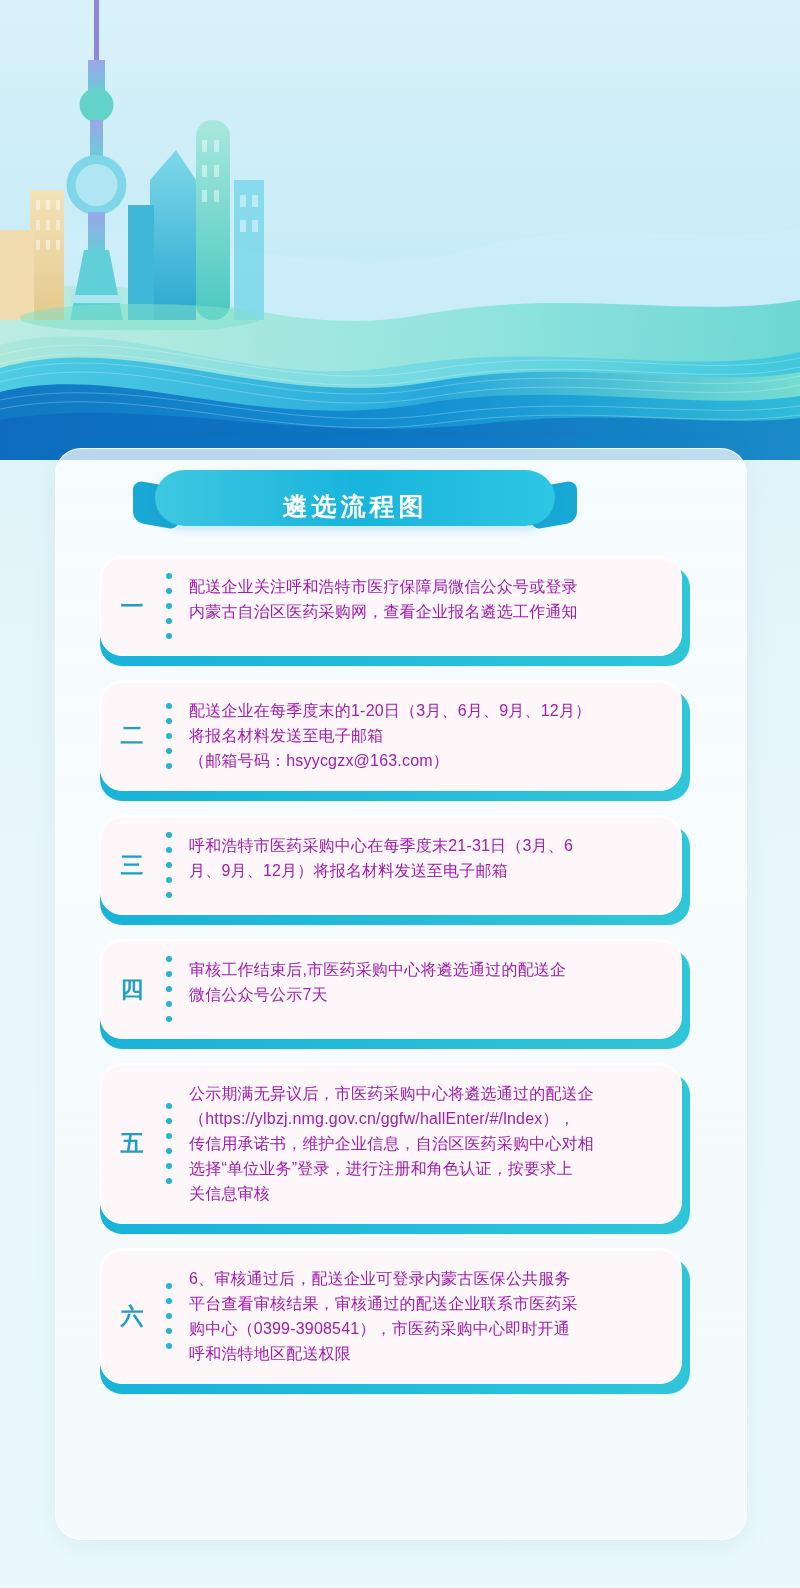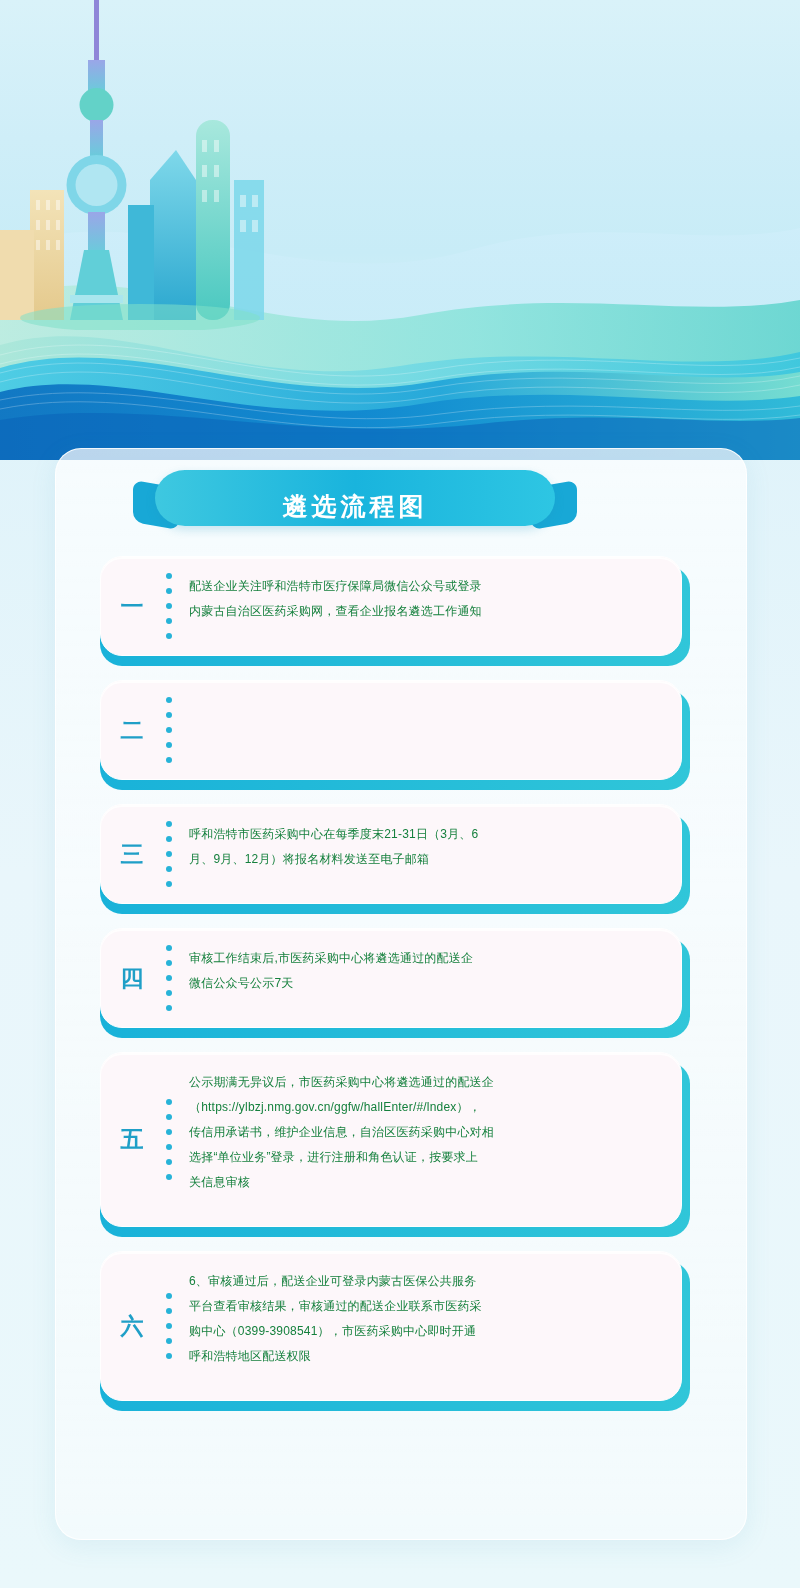--- a/index.html
+++ b/index.html
@@ -71,22 +71,22 @@
   .step .num{
     width:62px;flex:0 0 62px;display:flex;align-items:center;justify-content:center;
     font-size:23px;color:#1f9fc7;font-weight:bold;
   }
   .step .dots{
     width:12px;flex:0 0 12px;display:flex;flex-direction:column;
     align-items:center;justify-content:center;gap:9px;padding:16px 0;
   }
   .step .dots i{width:6px;height:6px;border-radius:50%;background:#27b3d8;display:block;}
   .step .body{
-    flex:1;padding:17px 22px 31px 14px;
-    font-size:12px;line-height:25px;color:#15803d;
+    flex:1;padding:17px 22px 17px 14px;
+    font-size:16px;line-height:25px;color:#a21caf;
     letter-spacing:.2px;
   }
   .step .body p{margin:0;}
 </style>
 </head>
 <body>
 
 <div class="hero">
   <div class="hero-sky"></div>
 
@@ -228,20 +228,25 @@
     <div class="shadow"></div>
     <div class="card">
       <div class="num">二</div>
       <div class="dots">
           <i></i>
           <i></i>
           <i></i>
           <i></i>
           <i></i>
         </div>
+      <div class="body">
+        <p>配送企业在每季度末的1-20日（3月、6月、9月、12月）</p>
+        <p>将报名材料发送至电子邮箱</p>
+        <p>（邮箱号码：hsyycgzx@163.com）</p>
+      </div>
     </div>
   </div>
 
   <div class="step">
     <div class="shadow"></div>
     <div class="card">
       <div class="num">三</div>
       <div class="dots">
           <i></i>
           <i></i>

